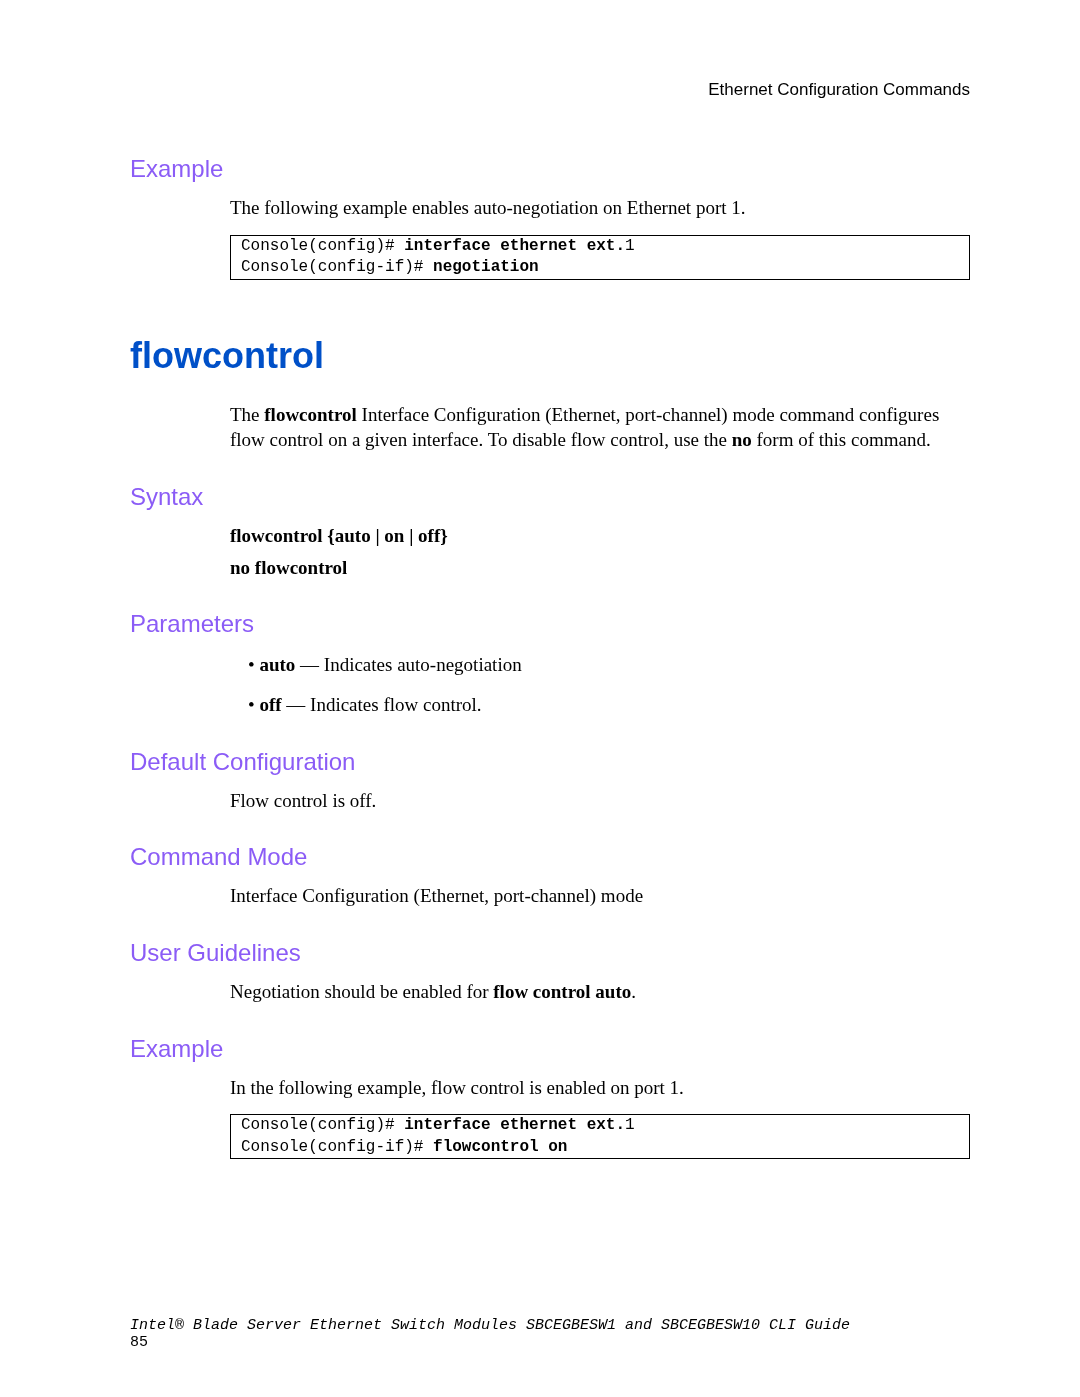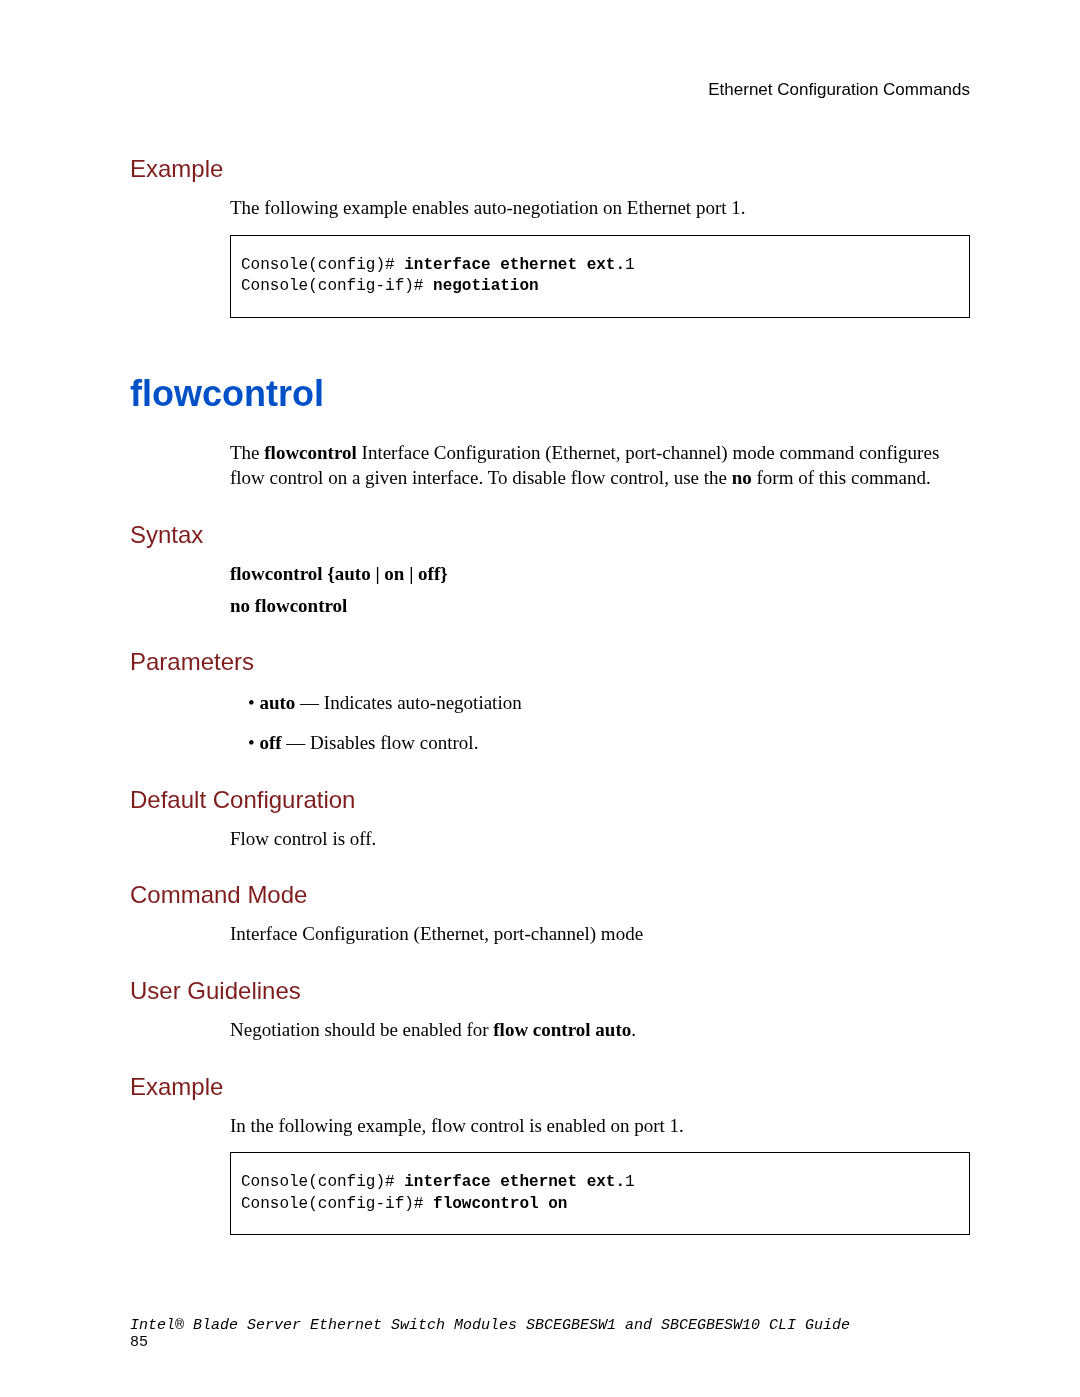--- a/index.html
+++ b/index.html
@@ -20,21 +20,21 @@
     position: relative;
   }
   .running-head {
     font-family: Arial, Helvetica, sans-serif;
     font-size: 17px;
     text-align: right;
     margin-bottom: 55px;
   }
   .section-heading {
     font-family: Arial, Helvetica, sans-serif;
-    color: #7f1d1d;
+    color: #8b5cf6;
     font-size: 24px;
     font-weight: 400;
     margin: 30px 0 12px 0;
   }
   .command-title {
     font-family: Arial, Helvetica, sans-serif;
     color: #0050c8;
     font-size: 36px;
     font-weight: 700;
     margin: 55px 0 25px 0;
@@ -42,21 +42,21 @@
   .body-block {
     margin-left: 100px;
     font-size: 19px;
     line-height: 1.35;
   }
   .body-block p {
     margin: 6px 0 14px 0;
   }
   .code-box {
     border: 1px solid #000;
-    padding: 19px 10px;
+    padding: 0 10px;
     font-family: "Courier New", Courier, monospace;
     font-size: 16px;
     line-height: 1.35;
     margin-top: 10px;
     margin-bottom: 10px;
     white-space: pre;
   }
   .code-box b { font-weight: 700; }
   .syntax-line {
     font-weight: 700;
@@ -114,21 +114,21 @@
   <div class="section-heading">Syntax</div>
   <div class="body-block">
     <div class="syntax-line">flowcontrol {auto | on | off}</div>
     <div class="syntax-line">no flowcontrol</div>
   </div>
 
   <div class="section-heading">Parameters</div>
   <div class="body-block">
     <ul class="params">
       <li><b>auto</b><span> — Indicates auto-negotiation</span></li>
-      <li><b>off</b><span> — Disables flow control.</span></li>
+      <li><b>off</b><span> — Indicates flow control.</span></li>
     </ul>
   </div>
 
   <div class="section-heading">Default Configuration</div>
   <div class="body-block">
     <p>Flow control is off.</p>
   </div>
 
   <div class="section-heading">Command Mode</div>
   <div class="body-block">

